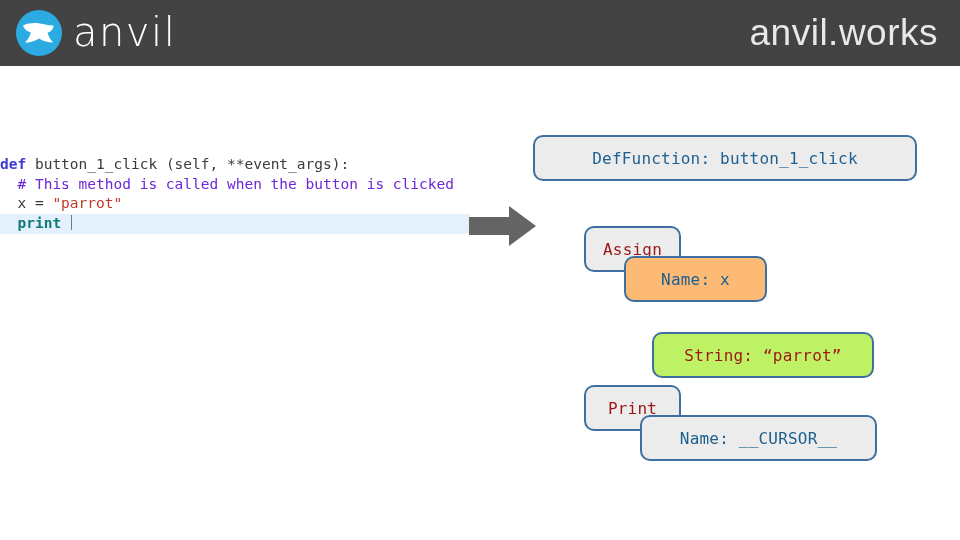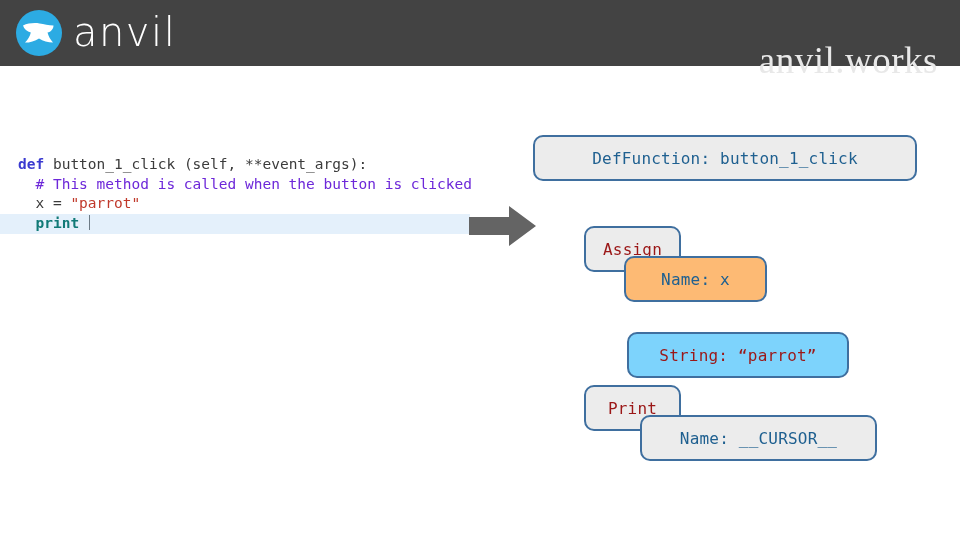--- a/index.html
+++ b/index.html
@@ -54,41 +54,39 @@
     letter-spacing: 1.5px;
     line-height: 1;
     position: relative;
     top: -1px;
   }
   .site-word {
     position: absolute;
     right: 22px;
     top: 10px;
     color: #e8e8e8;
-    font-family: Liberation Serif, serif;
+    font-family: Liberation Sans, sans-serif;
     font-size: 37px;
     font-weight: 300;
     letter-spacing: 0.5px;
     line-height: 46px;
-    margin-top: 28px;
   }
 
   
   .code-panel {
     position: absolute;
     left: 0;
     top: 155px;
     width: 470px;
     font-family: "DejaVu Sans Mono", monospace;
     font-size: 14.5px;
     line-height: 19.7px;
     white-space: pre;
   }
   .code-line {
-    padding-left: 18px;
     box-sizing: border-box;
     width: 470px;
     height: 19.7px;
   }
   .code-line.highlight {
     background: #e4f0fb;
   }
   .tok-kw      { color: #3a3ad0; font-weight: bold; }
   .tok-name    { color: #3b3b3b; }
   .tok-comment { color: #6d28d9; }
@@ -169,21 +167,21 @@
 <div class="tree" id="ast-tree">
     <div class="node blue" style="left: 533px; top: 135px; width: 384px; height: 46px; border-color: rgb(63, 111, 159); background: rgb(236, 236, 236);">
       <span>DefFunction: button_1_click</span>
     </div>
     <div class="node red" style="left: 584px; top: 203px; width: 97px; height: 46px; border-color: rgb(63, 111, 159); background: rgb(236, 236, 236);">
       <span>Assign</span>
     </div>
     <div class="node blue" style="left: 624px; top: 256px; width: 143px; height: 46px; border-color: rgb(63, 111, 159); background: #fdba74;">
       <span>Name: x</span>
     </div>
-    <div class="node red" style="left: 627px; top: 309px; width: 222px; height: 46px; border-color: rgb(63, 111, 159); background: #7dd3fc;">
+    <div class="node red" style="left: 652px; top: 309px; width: 222px; height: 46px; border-color: rgb(63, 111, 159); background: #bef264;">
       <span>String: “parrot”</span>
     </div>
     <div class="node red" style="left: 584px; top: 362px; width: 97px; height: 46px; border-color: rgb(63, 111, 159); background: rgb(236, 236, 236);">
       <span>Print</span>
     </div>
     <div class="node blue" style="left: 640px; top: 415px; width: 237px; height: 46px; border-color: rgb(63, 111, 159); background: rgb(236, 236, 236);">
       <span>Name: __CURSOR__</span>
     </div>
   </div>
 

